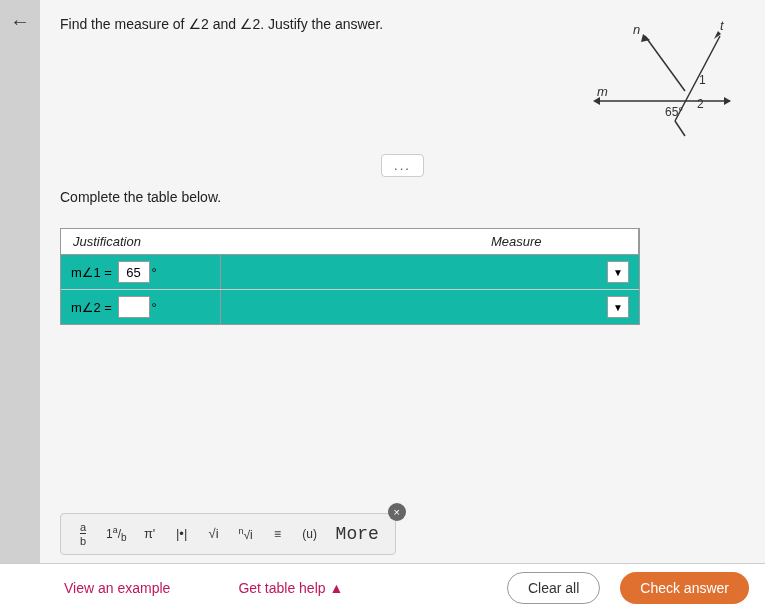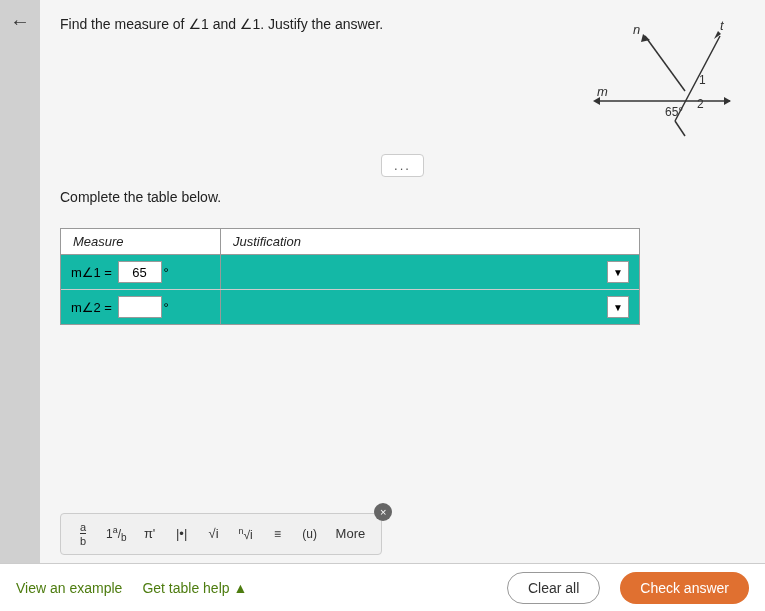--- a/index.html
+++ b/index.html
@@ -120,21 +120,21 @@
     .cell-justification {
       flex: 1;
       padding: 6px 10px;
       display: flex;
       align-items: center;
       justify-content: flex-end;
     }
     .input-box {
       border: 1px solid #999;
       background: white;
-      width: 44px;
+      width: 32px;
       height: 22px;
       font-size: 13px;
       text-align: center;
       padding: 0 2px;
     }
     .dropdown-arrow {
       background: white;
       border: 1px solid #999;
       width: 22px;
       height: 22px;
@@ -166,23 +166,24 @@
       cursor: pointer;
       font-size: 15px;
       padding: 2px 5px;
       color: #333;
       min-width: 28px;
       display: flex;
       align-items: center;
       justify-content: center;
     }
     .tb-more {
-      font-size: 13px;
+      font-size: 18px;
       font-weight: normal;
       padding: 2px 8px;
+      font-family: Liberation Mono, monospace;
     }
     .tb-close {
       position: absolute;
       right: -10px;
       top: -10px;
       background: #666;
       color: white;
       border: none;
       border-radius: 50%;
       width: 18px;
@@ -202,23 +203,24 @@
       justify-content: space-between;
       padding: 0 16px;
     }
     .bottom-left {
       display: flex;
       gap: 20px;
       align-items: center;
     }
     .bottom-link {
       font-size: 14px;
-      color: #4d7c0f;
+      color: #be185d;
       cursor: pointer;
       text-decoration: none;
+      margin-left: 48px;
     }
     .bottom-right {
       display: flex;
       gap: 20px;
       align-items: center;
     }
     .clear-btn {
       border: 1px solid #999;
       background: white;
       border-radius: 20px;
@@ -246,21 +248,21 @@
 <body>
 
 <div class="main-container">
   <div class="left-bar">
     <span class="back-arrow">←</span>
   </div>
   <div class="content-area">
 
     <div style="display:flex; justify-content:space-between; align-items:flex-start; margin-bottom:0;">
       <div class="question-header">
-        <span>Find the measure of ∠1 and ∠1. Justify the answer.</span>
+        <span>Find the measure of ∠2 and ∠2. Justify the answer.</span>
       </div>
 
       <div class="diagram-area" style="margin-top:0; padding-right:10px;">
         <svg class="diagram-svg" viewBox="0 0 200 130">
 
           <line x1="170" y1="85" x2="60" y2="85" stroke="#333" stroke-width="1.5" marker-end="url(#arrowLeft)"></line>
 
           <line x1="140" y1="105" x2="185" y2="20" stroke="#333" stroke-width="1.5"></line>
 
           <line x1="150" y1="75" x2="110" y2="20" stroke="#333" stroke-width="1.5"></line>
@@ -293,22 +295,22 @@
     </div>
 
     <div class="dots-button">
       <button class="dots-btn">...</button>
     </div>
 
     <p class="complete-text">Complete the table below.</p>
 
     <div class="table-container">
       <div class="table-header">
+        <div class="table-header-cell th-justification">Justification</div>
         <div class="table-header-cell th-measure">Measure</div>
-        <div class="table-header-cell th-justification">Justification</div>
       </div>
 
       <div class="table-row">
         <div class="cell-measure">
           <span class="measure-label">m∠1 =&nbsp;</span>
           <input class="input-box" type="text" value="65" style="">
           <span>°</span>
         </div>
         <div class="cell-justification">
           <div class="dropdown-arrow">▼</div>

